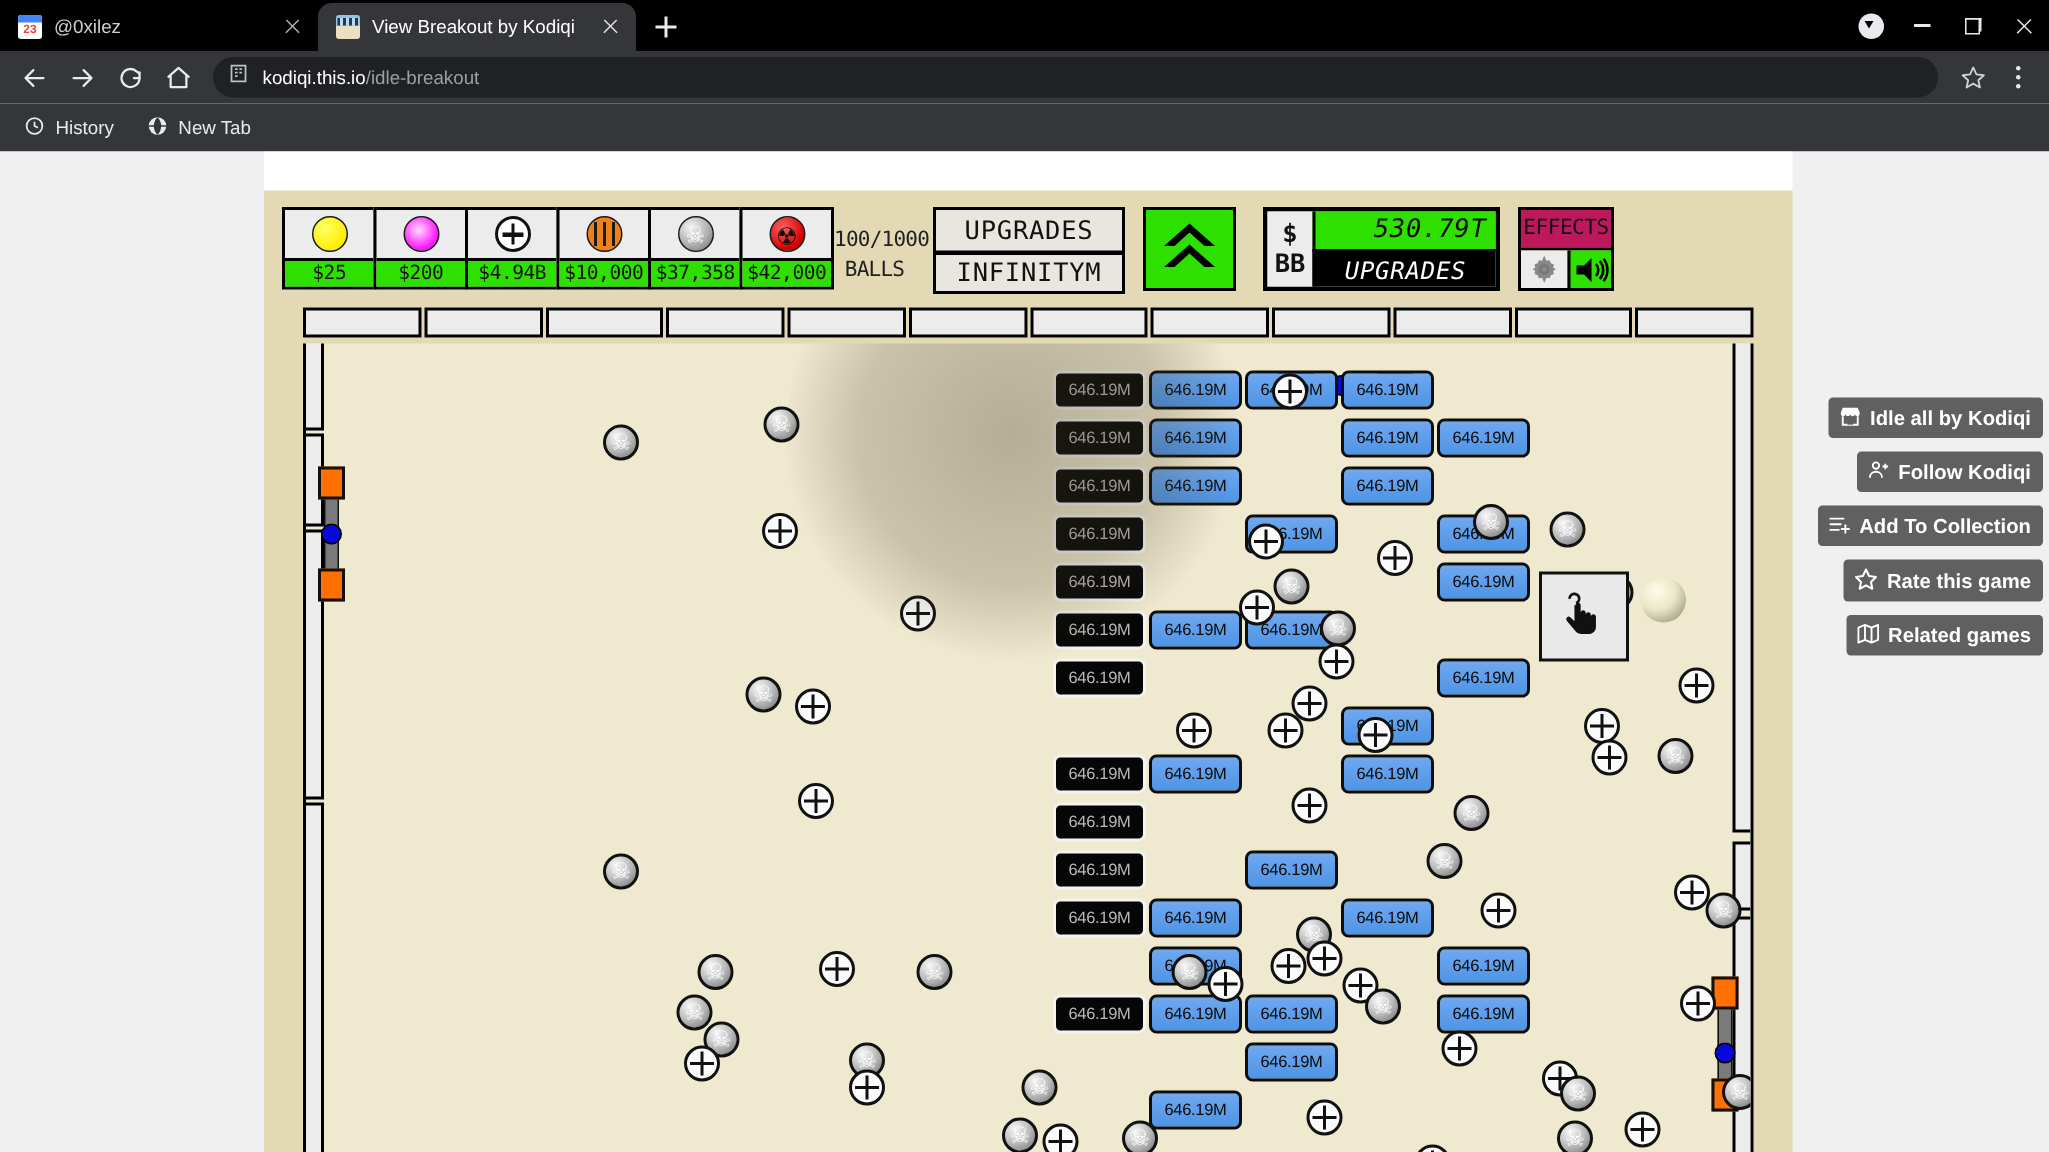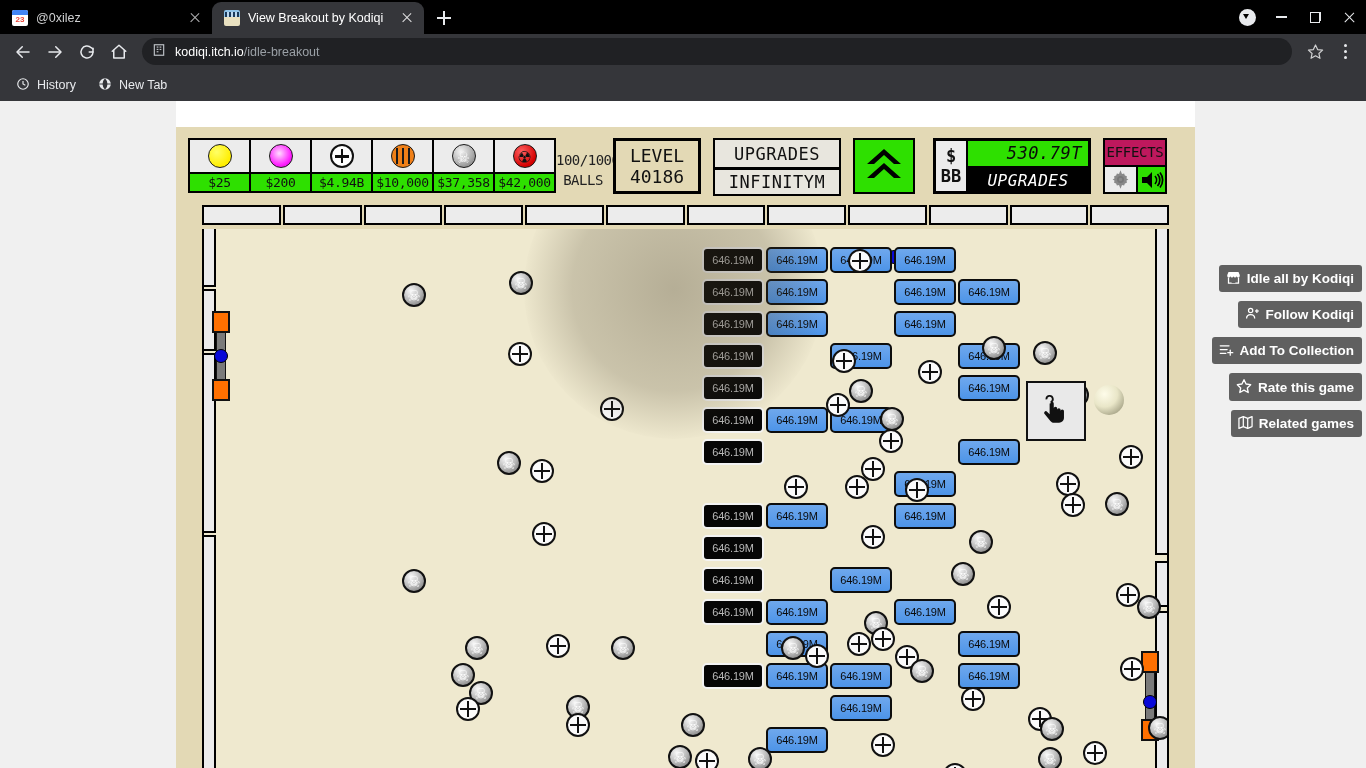--- a/index.html
+++ b/index.html
@@ -365,21 +365,21 @@
     <span>
       <svg width="14" height="14" viewBox="0 0 24 24" fill="none" stroke="#bdc1c6" stroke-width="2">
           <rect x="4" y="3" width="16" height="18"></rect>
           <line x1="8" y1="7" x2="11" y2="7"></line>
           <line x1="13" y1="7" x2="16" y2="7"></line>
           <line x1="8" y1="11" x2="11" y2="11"></line>
           <line x1="13" y1="11" x2="16" y2="11"></line>
           <line x1="8" y1="15" x2="11" y2="15"></line>
         </svg>
     </span>
-    <span class="omni-url"><b>kodiqi.itch.io</b><span>/idle-breakout</span></span>
+    <span class="omni-url"><b>kodiqi.this.io</b><span>/idle-breakout</span></span>
   </div>
   <span class="tb-btn star">
     <svg width="17" height="17" viewBox="0 0 24 24" fill="none" stroke="currentColor" stroke-width="1.7" stroke-linejoin="round">
         <polygon points="12 2.8 15 9.3 22 10.1 16.8 14.8 18.3 21.6 12 18 5.7 21.6 7.2 14.8 2 10.1 9 9.3"></polygon>
       </svg>
   </span>
   <span class="kebab">
       <i></i>
       <i></i>
       <i></i>
@@ -452,24 +452,20 @@
             </div>
           <div class="ball-price">$42,000</div>
         </div>
       </div>
 
       <div class="balls-count">
         <div>100/1000</div>
         <div>BALLS</div>
       </div>
 
-      <div class="level-box">
-        <div>LEVEL</div>
-        <div>40186</div>
-      </div>
 
       <div class="ug-box">
         <div class="ug-row">UPGRADES</div>
         <div class="ug-row">INFINITYM</div>
       </div>
 
       <div class="fast-box">
         <span>
           <svg width="40" height="40" viewBox="0 0 40 40">
               <polygon points="20,5 37,20 30,20 20,11 10,20 3,20" fill="#000"></polygon>

